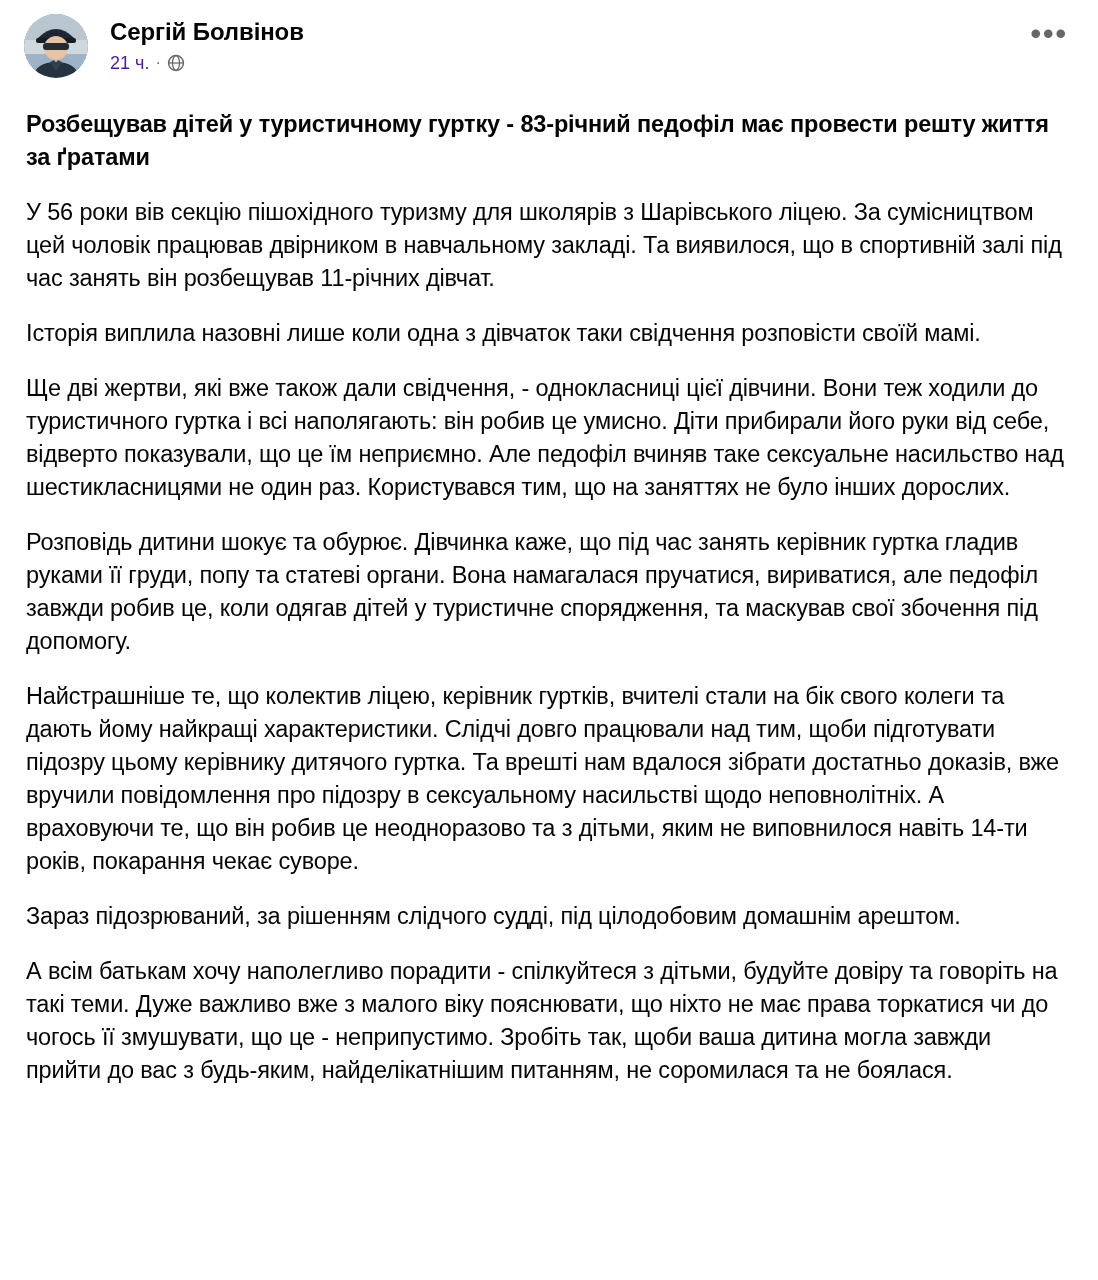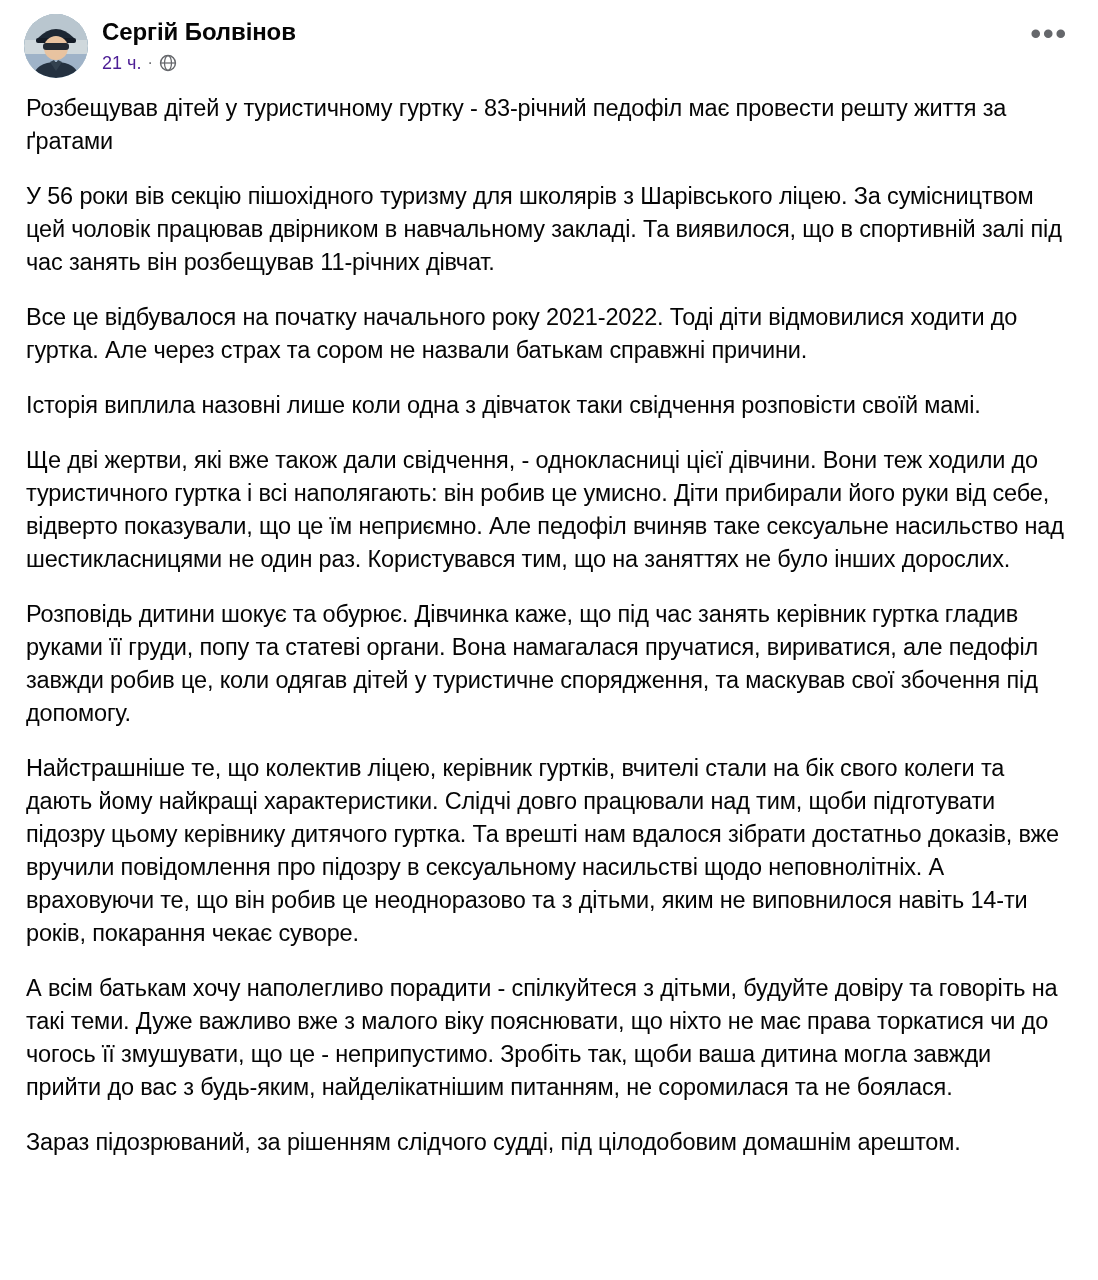--- a/index.html
+++ b/index.html
@@ -17,20 +17,21 @@
     width: 1098px;
     box-sizing: border-box;
     background: #ffffff;
     padding: 0;
   }
   .post-header {
     display: flex;
     align-items: flex-start;
     padding: 14px 22px 4px 24px;
     position: relative;
+    gap: 8px;
   }
   .avatar {
     width: 64px;
     height: 64px;
     border-radius: 50%;
     flex: 0 0 64px;
     overflow: hidden;
     position: relative;
     background: #6f8fa6;
   }
@@ -86,21 +87,22 @@
   }
   .post-body p {
     margin: 0 0 22px 0;
     font-size: 23.5px;
     line-height: 33px;
     color: #050505;
     letter-spacing: -0.15px;
   }
   .post-body p:last-child { margin-bottom: 0; }
   .post-body p.lead {
-    font-weight: normal;
+    font-weight: bold;
+    margin-top: 16px;
   }
 </style>
 </head>
 <body>
 
 <div class="post">
 
   <div class="post-header">
 
     <div class="avatar">
@@ -142,22 +144,21 @@
         </span>
       </div>
     </div>
 
     <div class="more-button">•••</div>
   </div>
 
   <div class="post-body">
     <p class="lead">Розбещував дітей у туристичному гуртку - 83-річний педофіл має провести решту життя за ґратами</p>
     <p>У 56 роки вів секцію пішохідного туризму для школярів з Шарівського ліцею. За сумісництвом цей чоловік працював двірником в навчальному закладі. Та виявилося, що в спортивній залі під час занять він розбещував 11-річних дівчат.</p>
-    <p>Все це відбувалося на початку начального року 2021-2022. Тоді діти відмовилися ходити до гуртка. Але через страх та сором не назвали батькам справжні причини.</p>
     <p>Історія виплила назовні лише коли одна з дівчаток таки свідчення розповісти своїй мамі.</p>
     <p>Ще дві жертви, які вже також дали свідчення, - однокласниці цієї дівчини. Вони теж ходили до туристичного гуртка і всі наполягають: він робив це умисно. Діти прибирали його руки від себе, відверто показували, що це їм неприємно. Але педофіл вчиняв таке сексуальне насильство над шестикласницями не один раз. Користувався тим, що на заняттях  не було інших дорослих.</p>
     <p>Розповідь дитини шокує та обурює. Дівчинка каже, що під час занять керівник гуртка гладив руками її груди, попу та статеві органи. Вона намагалася пручатися, вириватися, але педофіл завжди робив це, коли одягав дітей у туристичне спорядження, та  маскував свої збочення під допомогу.</p>
     <p>Найстрашніше те, що колектив ліцею, керівник гуртків, вчителі стали на бік свого колеги та дають йому найкращі характеристики. Слідчі довго працювали над тим, щоби підготувати підозру цьому керівнику дитячого гуртка. Та врешті нам вдалося зібрати достатньо доказів, вже вручили повідомлення про підозру в сексуальному насильстві щодо неповнолітніх. А враховуючи те, що він робив це неодноразово та з дітьми, яким не виповнилося навіть 14-ти років, покарання чекає суворе.</p>
+    <p>Зараз підозрюваний, за рішенням слідчого судді, під цілодобовим домашнім арештом.</p>
     <p>А всім батькам хочу наполегливо порадити - спілкуйтеся з дітьми, будуйте довіру та говоріть на такі теми. Дуже важливо вже з малого віку пояснювати, що ніхто не має права торкатися чи до чогось її змушувати, що це - неприпустимо. Зробіть так, щоби ваша дитина могла завжди прийти до вас з будь-яким, найделікатнішим питанням, не соромилася та не боялася.</p>
-    <p>Зараз підозрюваний, за рішенням слідчого судді, під цілодобовим домашнім арештом.</p>
   </div>
 
 </div>
 
 </body></html>

